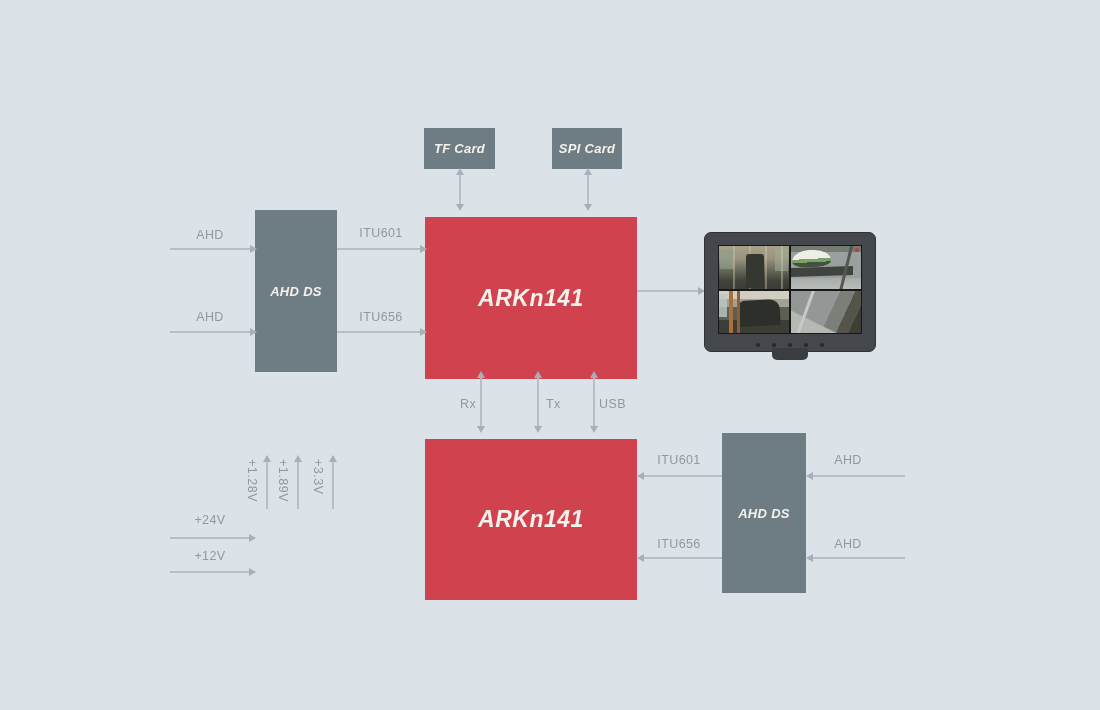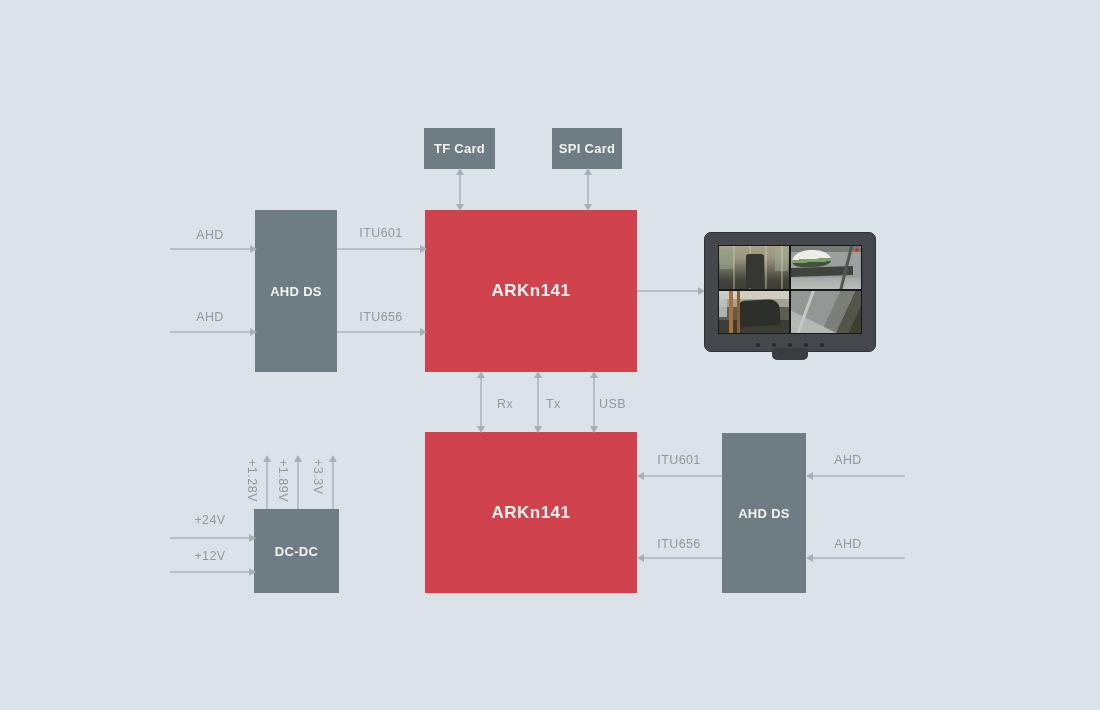--- a/index.html
+++ b/index.html
@@ -1,23 +1,23 @@
 <!DOCTYPE html>
 <html style="--background: #dce3e8; --block-gray: #6e7c83; --block-red: #d0434e; --block-text: #f5f2ec; --connector: #b5bfc6; --connector-head: #a6b0b8; --signal-text: #8f99a1;"><head>
 <meta charset="utf-8">
 <style>
   html,body{margin:0;padding:0;background:var(--background,#dce3e8);}
   .canvas{position:relative;width:1100px;height:710px;background:var(--background,#dce3e8);
           font-family:"Liberation Sans",sans-serif;overflow:hidden;}
 
   
   .block{position:absolute;display:flex;align-items:center;justify-content:center;
-         color:var(--block-text,#f5f2ec);font-weight:700;text-align:center;}
+         color:var(--block-text,#f5f2ec);font-weight:700;text-align:center;font-style:italic;}
   .block.gray{background:var(--block-gray,#6e7c83);font-size:13px;letter-spacing:.3px;}
-  .block.red{background:var(--block-red,#d0434e);font-size:17px;letter-spacing:.5px;}
+  .block.red{background:var(--block-red,#d0434e);font-size:23px;letter-spacing:.5px;margin-top:7px;}
 
   
   .ar{position:absolute;background:var(--connector,#b5bfc6);}
   .ar.h{height:1.5px;}
   .ar.v{width:1.5px;}
   .ar.h.hr::after{content:"";position:absolute;right:-2px;top:50%;transform:translateY(-50%);
     width:0;height:0;border:4.5px solid transparent;border-right:0;
     border-left:7px solid var(--connector-head,#a6b0b8);}
   .ar.h.hl::before{content:"";position:absolute;left:-2px;top:50%;transform:translateY(-50%);
     width:0;height:0;border:4.5px solid transparent;border-left:0;
@@ -74,41 +74,40 @@
 <body>
 
 <div class="canvas">
 
   <div class="block gray" style="left:424px;top:128px;width:71px;height:41px">TF Card</div>
   <div class="block gray" style="left:552px;top:128px;width:70px;height:41px">SPI Card</div>
   <div class="block gray" style="left:255px;top:210px;width:82px;height:162px">AHD DS</div>
   <div class="block red" style="left:425px;top:210px;width:212px;height:162px">ARKn141</div>
   <div class="block red" style="left:425px;top:432px;width:212px;height:161px">ARKn141</div>
   <div class="block gray" style="left:722px;top:433px;width:84px;height:160px">AHD DS</div>
-  <div class="block gray" style="left:254px;top:509px;width:85px;height:84px">DC-DC</div>
 
   <div class="ar h hr" style="left:170px;top:248px;width:85px"></div>
   <div class="ar h hr" style="left:170px;top:331px;width:85px"></div>
   <div class="sig c" style="left:210px;top:228px">AHD</div>
   <div class="sig c" style="left:210px;top:310px">AHD</div>
 
   <div class="ar h hr" style="left:337px;top:248px;width:88px"></div>
   <div class="ar h hr" style="left:337px;top:331px;width:88px"></div>
   <div class="sig c" style="left:381px;top:226px">ITU601</div>
   <div class="sig c" style="left:381px;top:310px">ITU656</div>
 
   <div class="ar v hu hd" style="left:459px;top:170px;height:39px"></div>
   <div class="ar v hu hd" style="left:587px;top:170px;height:39px"></div>
 
   <div class="ar h hr" style="left:637px;top:290px;width:66px"></div>
 
   <div class="ar v hu hd" style="left:480px;top:373px;height:58px"></div>
   <div class="ar v hu hd" style="left:537px;top:373px;height:58px"></div>
   <div class="ar v hu hd" style="left:593px;top:373px;height:58px"></div>
-  <div class="sig" style="left:497px;top:397px">Rx</div>
+  <div class="sig" style="left:460px;top:397px">Rx</div>
   <div class="sig" style="left:546px;top:397px">Tx</div>
   <div class="sig" style="left:599px;top:397px">USB</div>
 
   <div class="ar h hl" style="left:639px;top:475px;width:83px"></div>
   <div class="ar h hl" style="left:639px;top:557px;width:83px"></div>
   <div class="sig c" style="left:679px;top:453px">ITU601</div>
   <div class="sig c" style="left:679px;top:537px">ITU656</div>
 
   <div class="ar h hl" style="left:808px;top:475px;width:97px"></div>
   <div class="ar h hl" style="left:808px;top:557px;width:97px"></div>

